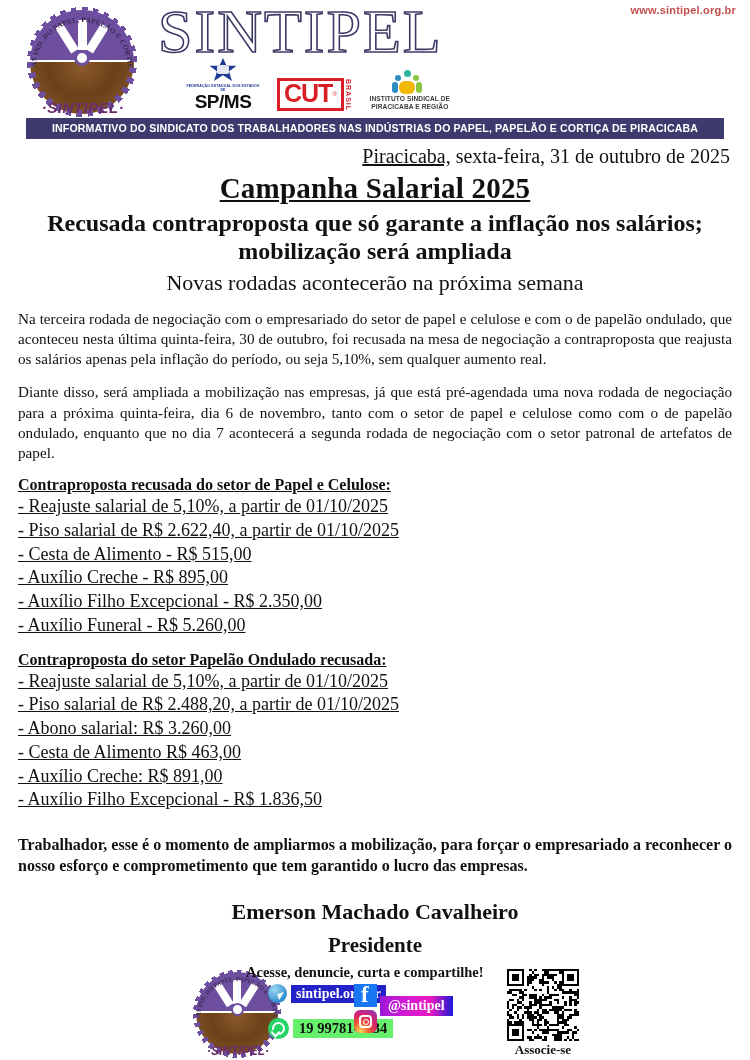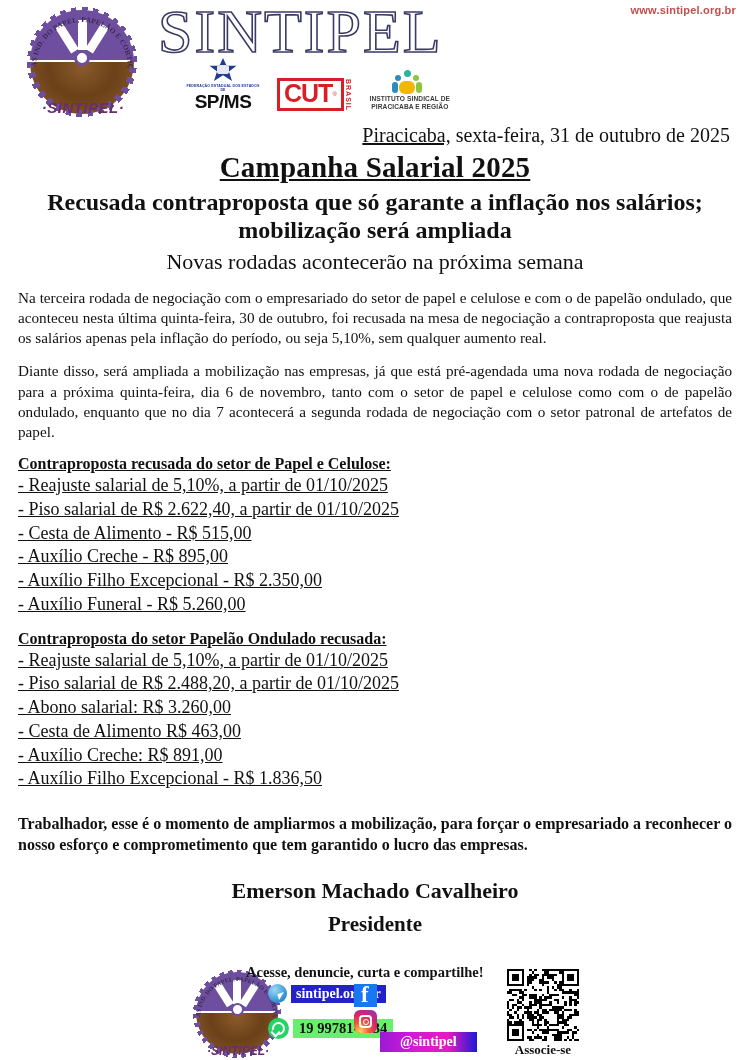--- a/index.html
+++ b/index.html
@@ -124,21 +124,21 @@
   .fb:after{content:"f";position:absolute;left:7px;top:-2px;color:#fff;font-family:"Liberation Serif",serif;
             font-size:23px;font-weight:bold;}
   .ig{width:23px;height:23px;border-radius:6px;position:relative;
       background:radial-gradient(circle at 28% 92%,#fdd55b 0%,#ef5b34 32%,#d6226e 62%,#8a3ab9 95%);}
   .ig:before{content:"";position:absolute;left:5px;top:5px;width:13px;height:13px;border-radius:4px;
              border:2px solid #fff;box-sizing:border-box;}
   .ig:after{content:"";position:absolute;left:8.5px;top:8.5px;width:6px;height:6px;border-radius:50%;
             border:1.8px solid #fff;box-sizing:border-box;}
   .social-stack{display:flex;flex-direction:column;gap:3px;}
   .badge-handle{background:linear-gradient(90deg,#9b19d6 0%,#d41ad4 35%,#e81ac0 70%,#1a1ad6 100%);
-                color:#fff;font-family:"Liberation Serif",serif;font-size:14px;font-weight:bold;padding:2px 20px;margin-top:36px;}
+                color:#fff;font-family:"Liberation Serif",serif;font-size:14px;font-weight:bold;padding:2px 8px;}
   .handle-pos{position:absolute;left:112px;top:12px;}
 
   .qr-wrap{position:absolute;right:168px;bottom:2px;width:78px;text-align:center;}
   .qr{width:72px;height:72px;display:block;margin:0 auto;}
   .qr-label{font-family:"Liberation Serif",serif;font-size:13px;font-weight:bold;margin-top:1px;}
 </style>
 </head>
 <body>
 
 <div class="page">
@@ -193,20 +193,21 @@
           <span class="p" style="left:31px;top:12px;width:16px;height:13px;border-radius:6px;background:#f2b705;"></span>
           <span class="p" style="left:24px;top:13px;width:6px;height:11px;border-radius:3px;background:#2e8bc0;"></span>
           <span class="p" style="left:48px;top:13px;width:6px;height:11px;border-radius:3px;background:#8cc63f;"></span>
         </div>
         <div class="inst-txt">INSTITUTO SINDICAL DE</div>
         <div class="inst-txt">PIRACICABA E REGIÃO</div>
       </div>
     </div>
   </div>
 
+  <div class="blue-bar">INFORMATIVO DO SINDICATO DOS TRABALHADORES NAS INDÚSTRIAS DO PAPEL, PAPELÃO E CORTIÇA DE PIRACICABA</div>
 
   <div class="dateline"><u>Piracicaba,</u><span> sexta-feira, 31 de outubro de 2025</span></div>
   <div class="hl1">Campanha Salarial 2025</div>
   <div class="hl2">Recusada contraproposta que só garante a inflação nos salários; mobilização será ampliada</div>
   <div class="hl3">Novas rodadas acontecerão na próxima semana</div>
 
   <div class="body-wrap">
     <p class="para">Na terceira rodada de negociação com o empresariado do setor de papel e celulose e com o de papelão ondulado, que aconteceu nesta última quinta-feira, 30 de outubro, foi recusada na mesa de negociação a contraproposta que reajusta os salários apenas pela inflação do período, ou seja 5,10%, sem qualquer aumento real.</p>
     <p class="para">Diante disso, será ampliada a mobilização nas empresas, já que está pré-agendada uma nova rodada de negociação para a próxima quinta-feira, dia 6 de novembro, tanto com o setor de papel e celulose como com o de papelão ondulado, enquanto que no dia 7 acontecerá a segunda rodada de negociação com o setor patronal de artefatos de papel.</p>
 

